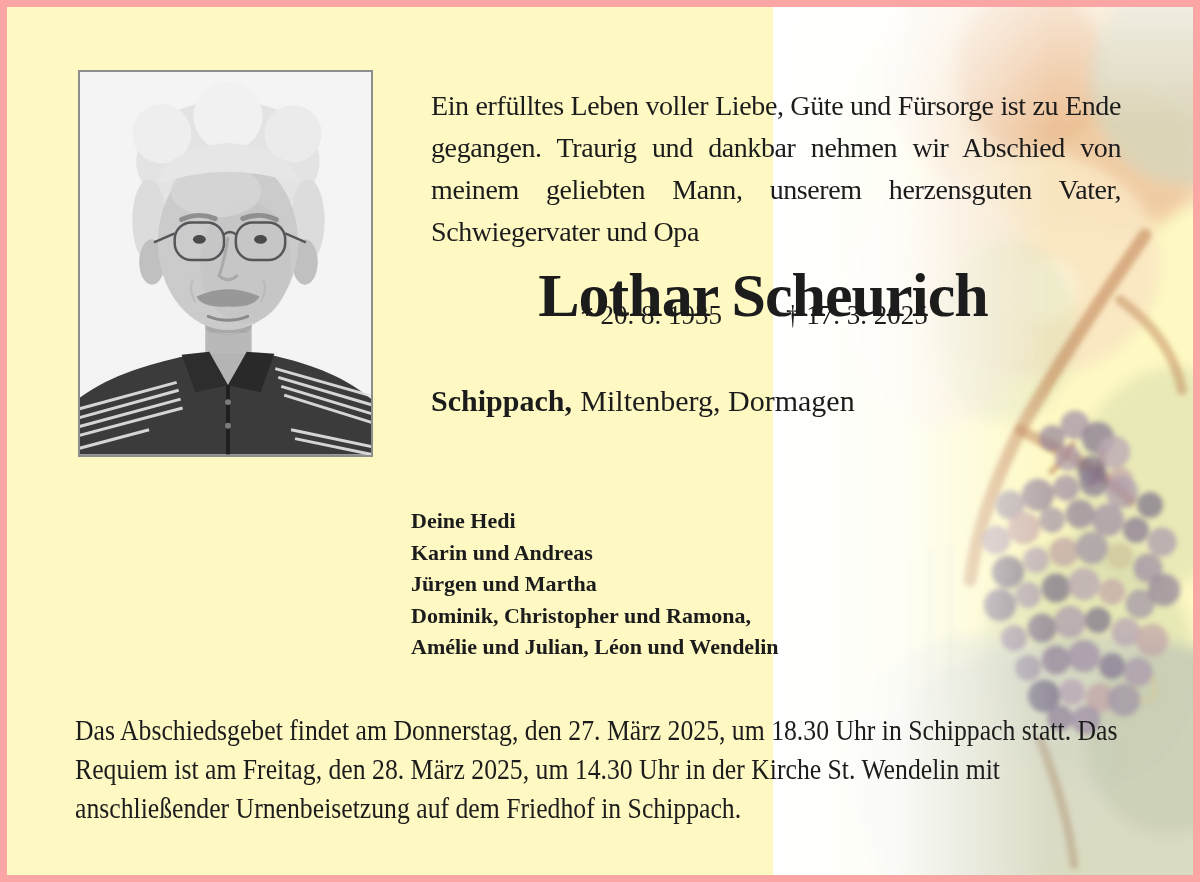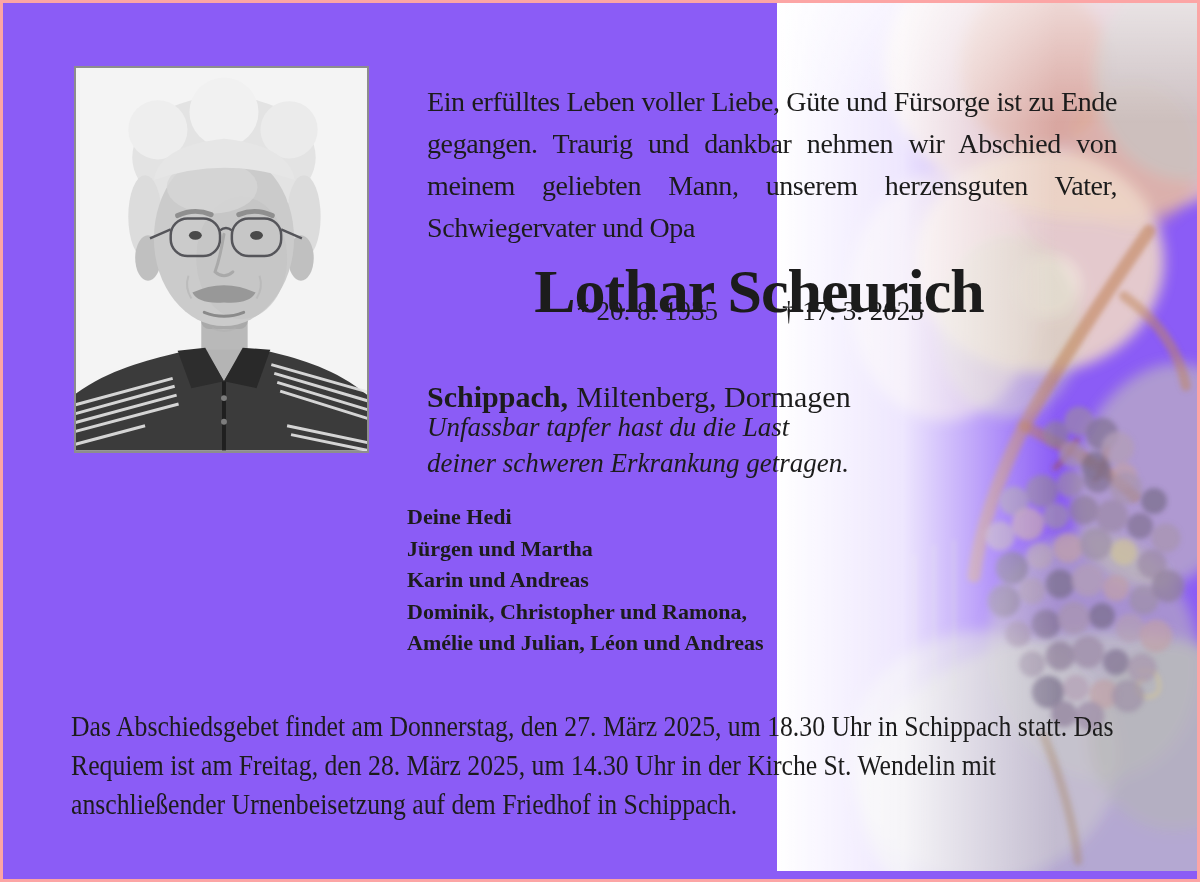--- a/index.html
+++ b/index.html
@@ -1,21 +1,21 @@
 <!DOCTYPE html>
 <html lang="de"><head>
 <meta charset="utf-8">
 <style>
   html,body{margin:0;padding:0;background:#ffffff;}
   .card{
     position:relative;
     width:1200px;height:882px;
     box-sizing:border-box;
-    border:3px solid #fca5a5;
-    background:#8b5cf6;
+    border:7px solid #fca5a5;
+    background:#fef9c3;
     overflow:hidden;
     font-family:"Liberation Serif","DejaVu Serif",serif;
     color:#1c1c1c;
   }
   
   .montage{position:absolute;top:0;right:0;width:420px;height:868px;z-index:0;}
   
   .photo{
     position:absolute;left:71px;top:63px;width:295px;height:387px;
     box-sizing:border-box;border:2px solid #8d8d8d;background:#f6f6f6;z-index:2;
@@ -237,30 +237,26 @@
 
   <div class="tx dates">
     <span class="date-item"><span>*</span> <span>20. 8. 1935</span></span>
     <span class="date-item"><span>†</span> <span>17. 3. 2025</span></span>
   </div>
 
   <p class="tx places">
     <span class="bold">Schippach,</span><span class="rest">Miltenberg, Dormagen</span>
   </p>
 
-  <div class="tx tribute">
-    <div>Unfassbar tapfer hast du die Last</div>
-    <div>deiner schweren Erkrankung getragen.</div>
-  </div>
 
   <div class="tx mourners">
     <div>Deine Hedi</div>
+    <div>Karin und Andreas</div>
     <div>Jürgen und Martha</div>
-    <div>Karin und Andreas</div>
     <div>Dominik, Christopher und Ramona,</div>
-    <div>Amélie und Julian, Léon und Andreas</div>
+    <div>Amélie und Julian, Léon und Wendelin</div>
   </div>
 
   <div class="tx funeral">
     <p class="funeral-inner" style="margin:0">Das Abschiedsgebet findet am Donnerstag, den 27. März 2025, um 18.30 Uhr in Schippach statt. Das Requiem ist am Freitag, den 28. März 2025, um 14.30 Uhr in der Kirche St. Wendelin mit anschließender Urnenbeisetzung auf dem Friedhof in Schippach.</p>
   </div>
 
 </div>
 
 </body></html>

